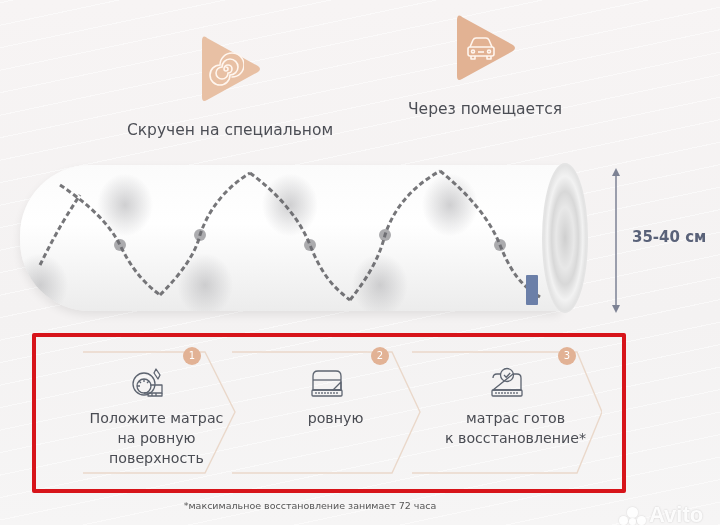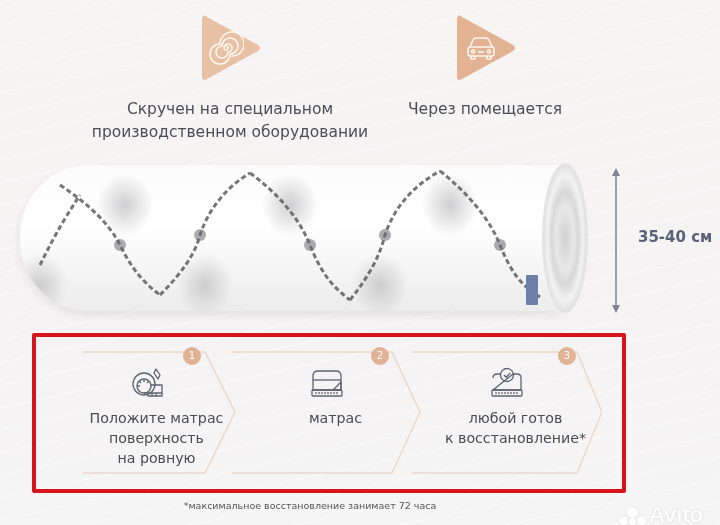--- a/index.html
+++ b/index.html
@@ -23,21 +23,21 @@
   .feature .tri {
     position: relative; width: 64px; height: 76px; margin: 10px auto 0;
   }
   .feature .tri svg { position: absolute; inset: 0; }
   .feature .tri .glyph { position: absolute; left: 10px; top: 20px; width: 36px; height: 36px; }
   .feature .label {
     margin-top: 12px;
     font-size: 15.5px; line-height: 23px; color: #4c4e55;
     white-space: nowrap;
   }
-  #feat1 { left: 60px; width: 340px; }
+  #feat1 { left: 60px; width: 340px; margin-top: 21px; }
   #feat2 { left: 370px; width: 230px; }
 
   
   .roll {
     position: absolute; left: 20px; top: 163px; width: 570px; height: 150px; z-index: 1;
   }
   .roll .body {
     position: absolute; left: 0; top: 2px; width: 540px; height: 146px;
     border-radius: 70px 0 0 70px;
     background:
@@ -62,21 +62,21 @@
     position: absolute; left: 506px; top: 112px; width: 12px; height: 30px;
     background: #6b7fa8; border-radius: 1px;
   }
 
   
   .size-arrow {
     position: absolute; left: 612px; top: 168px; width: 8px; height: 145px; z-index: 1;
   }
   .size-label {
     position: absolute; left: 632px; top: 228px; font-size: 15px; font-weight: bold;
-    color: #5a6279; z-index: 1; white-space: nowrap; margin-left: 6px;
+    color: #5a6279; z-index: 1; white-space: nowrap;
   }
 
   
   .highlight {
     position: absolute; left: 32px; top: 333px; width: 594px; height: 160px;
     border: 4px solid #d7141a; border-radius: 2px; z-index: 2;
   }
   .step {
     position: absolute; top: 350px; width: 190px; height: 125px; z-index: 3; text-align: center;
   }
@@ -123,21 +123,20 @@
   <div class="tri">
     <svg width="64" height="76" viewBox="0 0 64 76">
       <path d="M8 6 Q4 4 4 10 L4 66 Q4 72 9 69 L60 41 Q64 38 60 35 L9 7 Z" fill="#e8c0a4"></path>
     </svg>
     <svg class="glyph" viewBox="0 0 36 36">
       <path d="M18 18 m0 -2 a2 2 0 1 1 -2 2 a4 4 0 1 1 4 4 a6 6 0 1 1 -6 -6 a8 8 0 1 1 8 8 a10 10 0 1 1 -10 -10 a12 12 0 1 1 12 12" fill="none" stroke="#fff6ef" stroke-width="1.6" stroke-linecap="round"></path>
     </svg>
   </div>
   <div class="label">
     <div>Скручен на специальном</div>
-    <div>производственном оборудовании</div>
   </div>
 </div>
 
 <div class="feature" id="feat2">
   <div class="tri">
     <svg width="64" height="76" viewBox="0 0 64 76">
       <path d="M8 6 Q4 4 4 10 L4 66 Q4 72 9 69 L60 41 Q64 38 60 35 L9 7 Z" fill="#e2b293"></path>
     </svg>
     <svg class="glyph" viewBox="0 0 36 36">
       <g fill="none" stroke="#fff6ef" stroke-width="1.6" stroke-linejoin="round">
@@ -198,60 +197,60 @@
       <circle cx="14" cy="18" r="11"></circle>
       <circle cx="14" cy="20" r="7"></circle>
       <path d="M14 13 v3 M9 15 l2 2 M19 15 l-2 2 M7 20 h3"></path>
       <path d="M14 27 h18 v-8 h-12"></path>
       <path d="M18 27 v3 h14 v-3 M22 30 v-3 M26 30 v-3"></path>
       <path d="M26 3 l4 6 l-2 4 l-4 -6 z"></path>
     </g>
   </svg>
   <div class="text">
     <div>Положите матрас</div>
+    <div>на ровную</div>
     <div>поверхность</div>
-    <div>на ровную</div>
   </div>
 </div>
 
 <div class="step" id="step2">
   <svg class="frame" width="190" height="125" viewBox="0 0 190 125">
     <path d="M0 2 L160 2 L188 62 L160 123 L0 123" fill="none" stroke="#ead8ca" stroke-width="1.4"></path>
   </svg>
   <div class="badge">2</div>
   <svg class="icon" viewBox="0 0 36 34">
     <g fill="none" stroke="#5d6470" stroke-width="1.3" stroke-linejoin="round">
       <path d="M4 10 Q4 5 9 5 L27 5 Q32 5 32 10 L32 24 L4 24 Z"></path>
       <path d="M4 14 h28"></path>
       <path d="M24 24 L32 16 L32 24 Z"></path>
       <rect x="3" y="24" width="30" height="6" rx="1"></rect>
       <path d="M7 26 v2 M10 26 v2 M13 26 v2 M16 26 v2 M19 26 v2 M22 26 v2 M25 26 v2 M28 26 v2"></path>
     </g>
   </svg>
   <div class="text">
-    <div>матрас</div>
+    <div>ровную</div>
   </div>
 </div>
 
 <div class="step" id="step3">
   <svg class="frame" width="190" height="125" viewBox="0 0 190 125">
     <path d="M0 2 L165 2 L190 62 L165 123 L0 123" fill="none" stroke="#ead8ca" stroke-width="1.4"></path>
   </svg>
   <div class="badge">3</div>
   <svg class="icon" viewBox="0 0 36 34">
     <g fill="none" stroke="#5d6470" stroke-width="1.3" stroke-linejoin="round">
       <path d="M4 12 Q4 8 8 8 L12 8 M24 8 L28 8 Q32 8 32 12 L32 24 L4 24 Z"></path>
       <circle cx="18" cy="9" r="6.5"></circle>
       <path d="M15 9 l2.2 2.2 l4 -4.2"></path>
       <rect x="3" y="24" width="30" height="6" rx="1"></rect>
       <path d="M7 26 v2 M10 26 v2 M13 26 v2 M16 26 v2 M19 26 v2 M22 26 v2 M25 26 v2 M28 26 v2"></path>
     </g>
   </svg>
   <div class="text">
-    <div>любой готов</div>
+    <div>матрас готов</div>
     <div>к восстановление*</div>
   </div>
 </div>
 
 <div class="footnote">*максимальное восстановление занимает 72 часа</div>
 
 <div class="watermark">
   <div class="dots">
     <span style="left:2px; top:12px; width:9px; height:9px;"></span>
     <span style="left:10px; top:3px; width:11px; height:11px;"></span>

